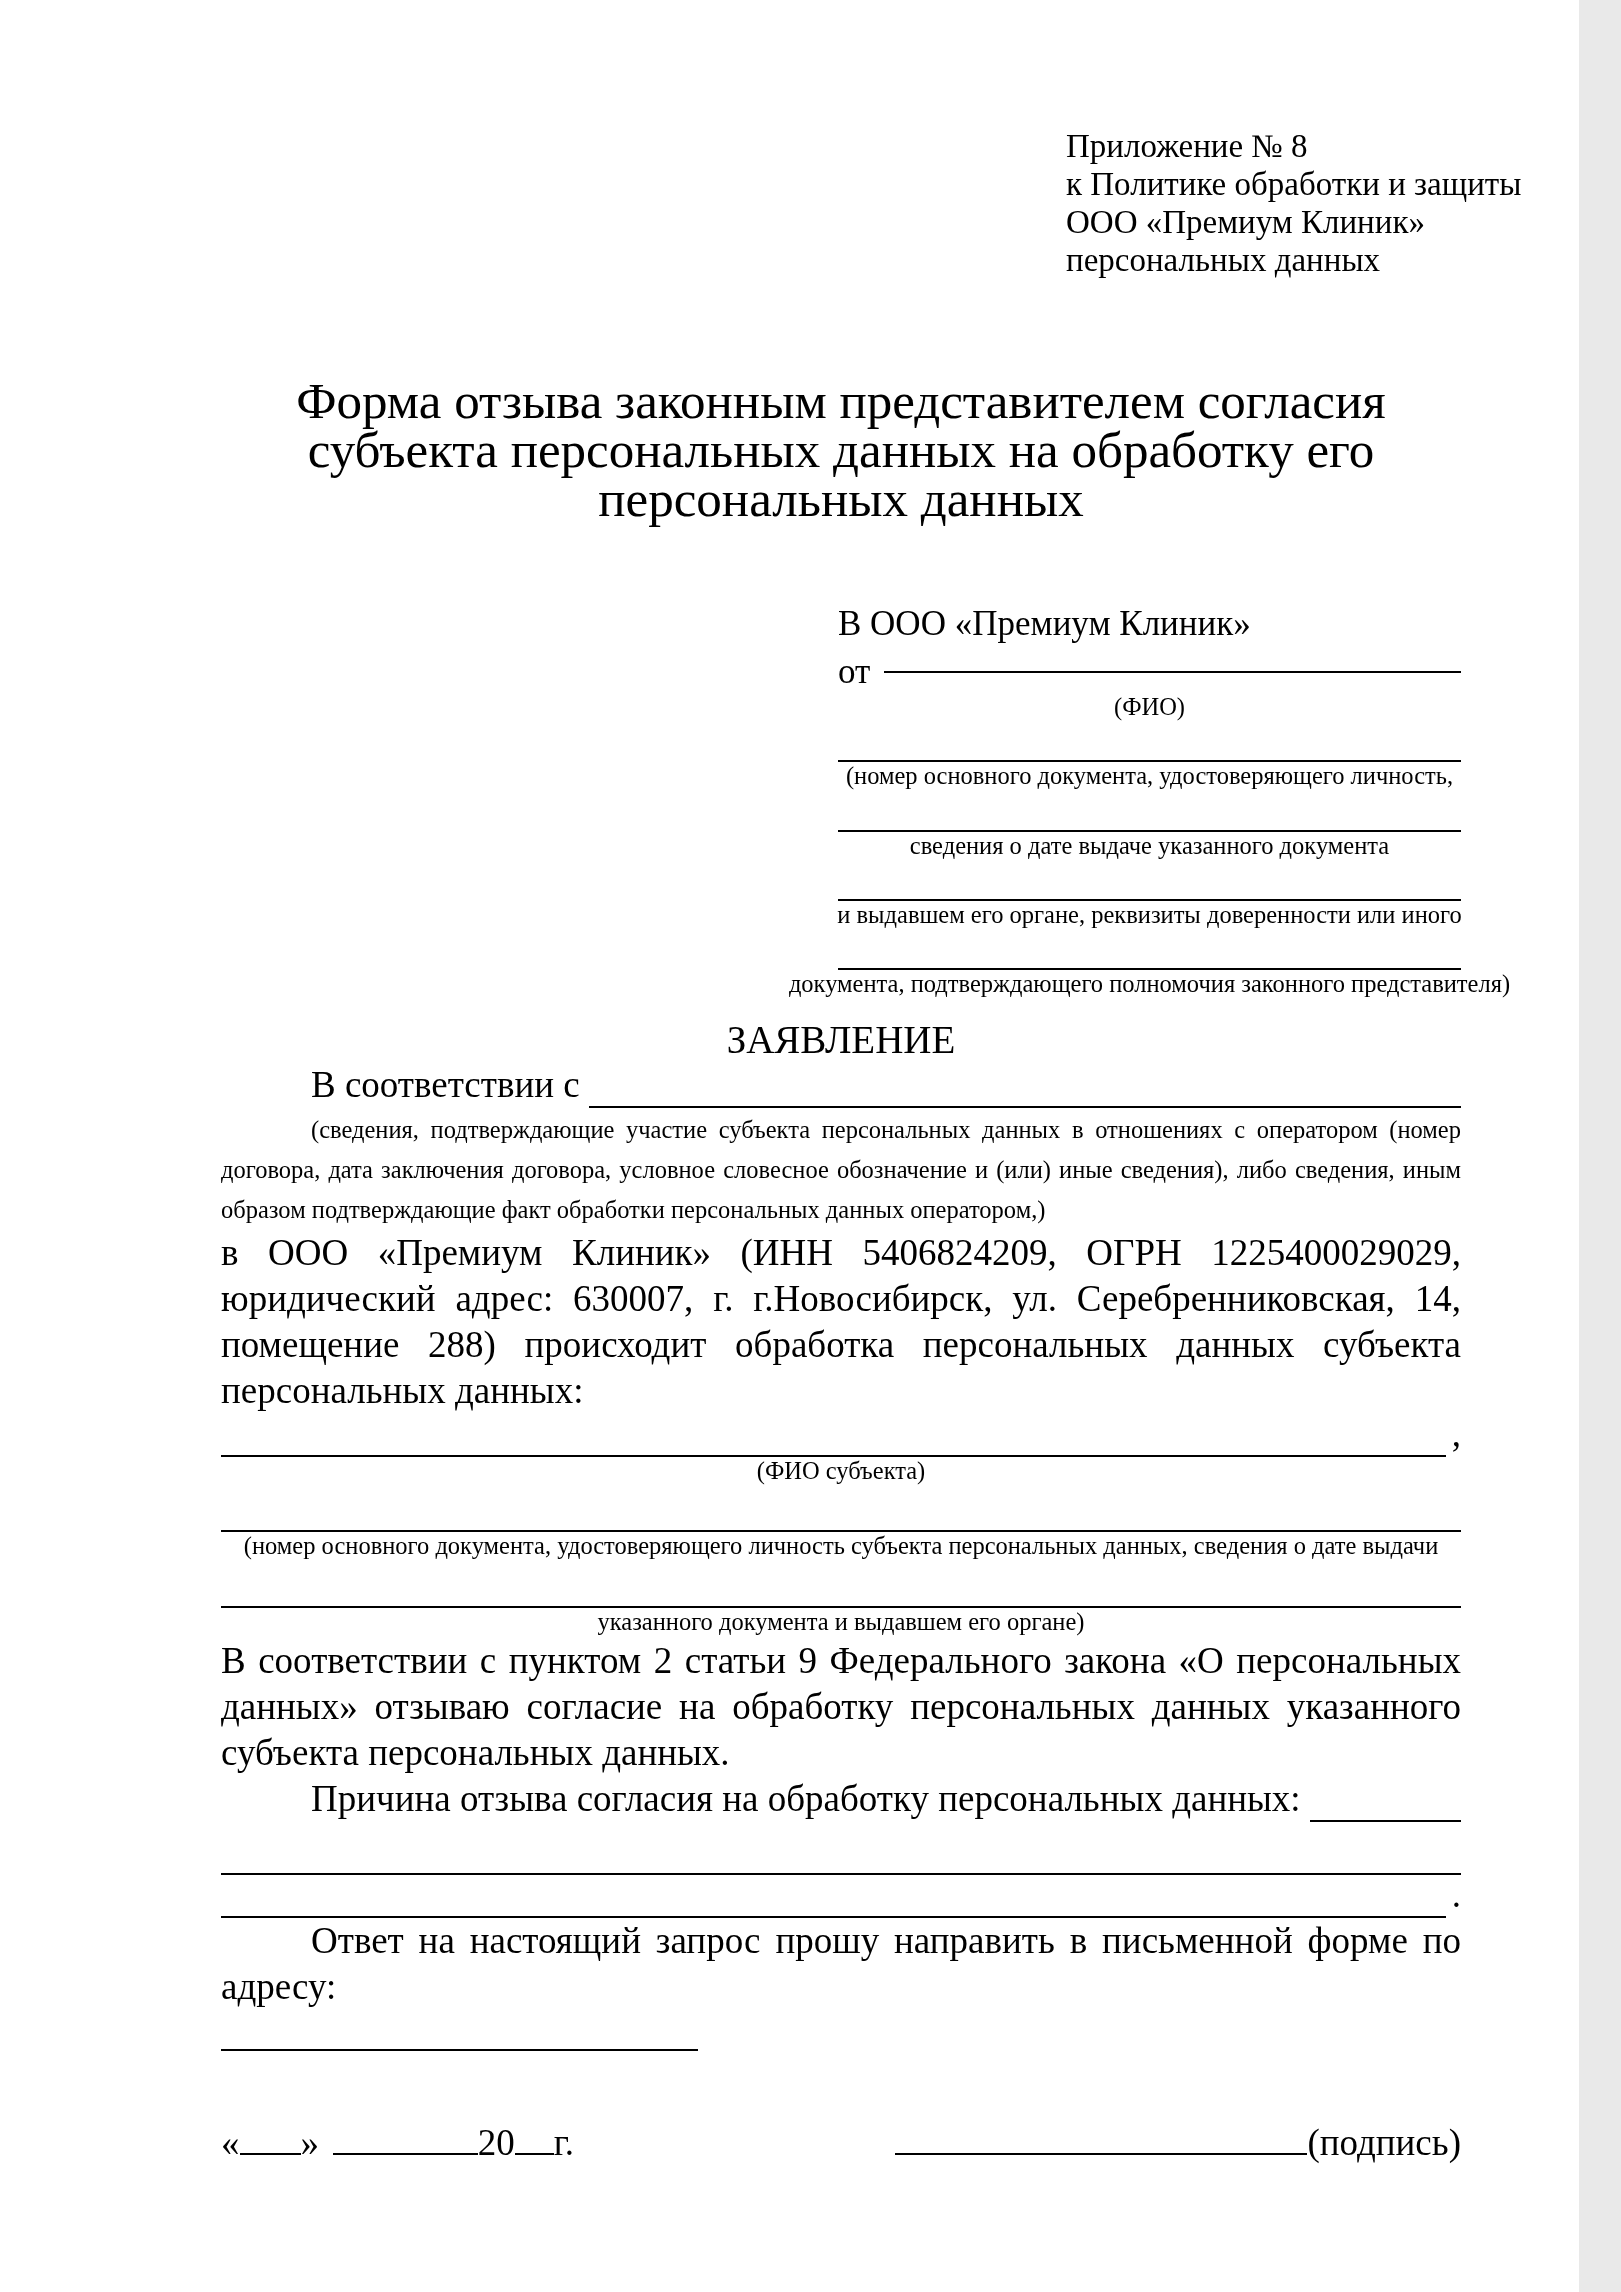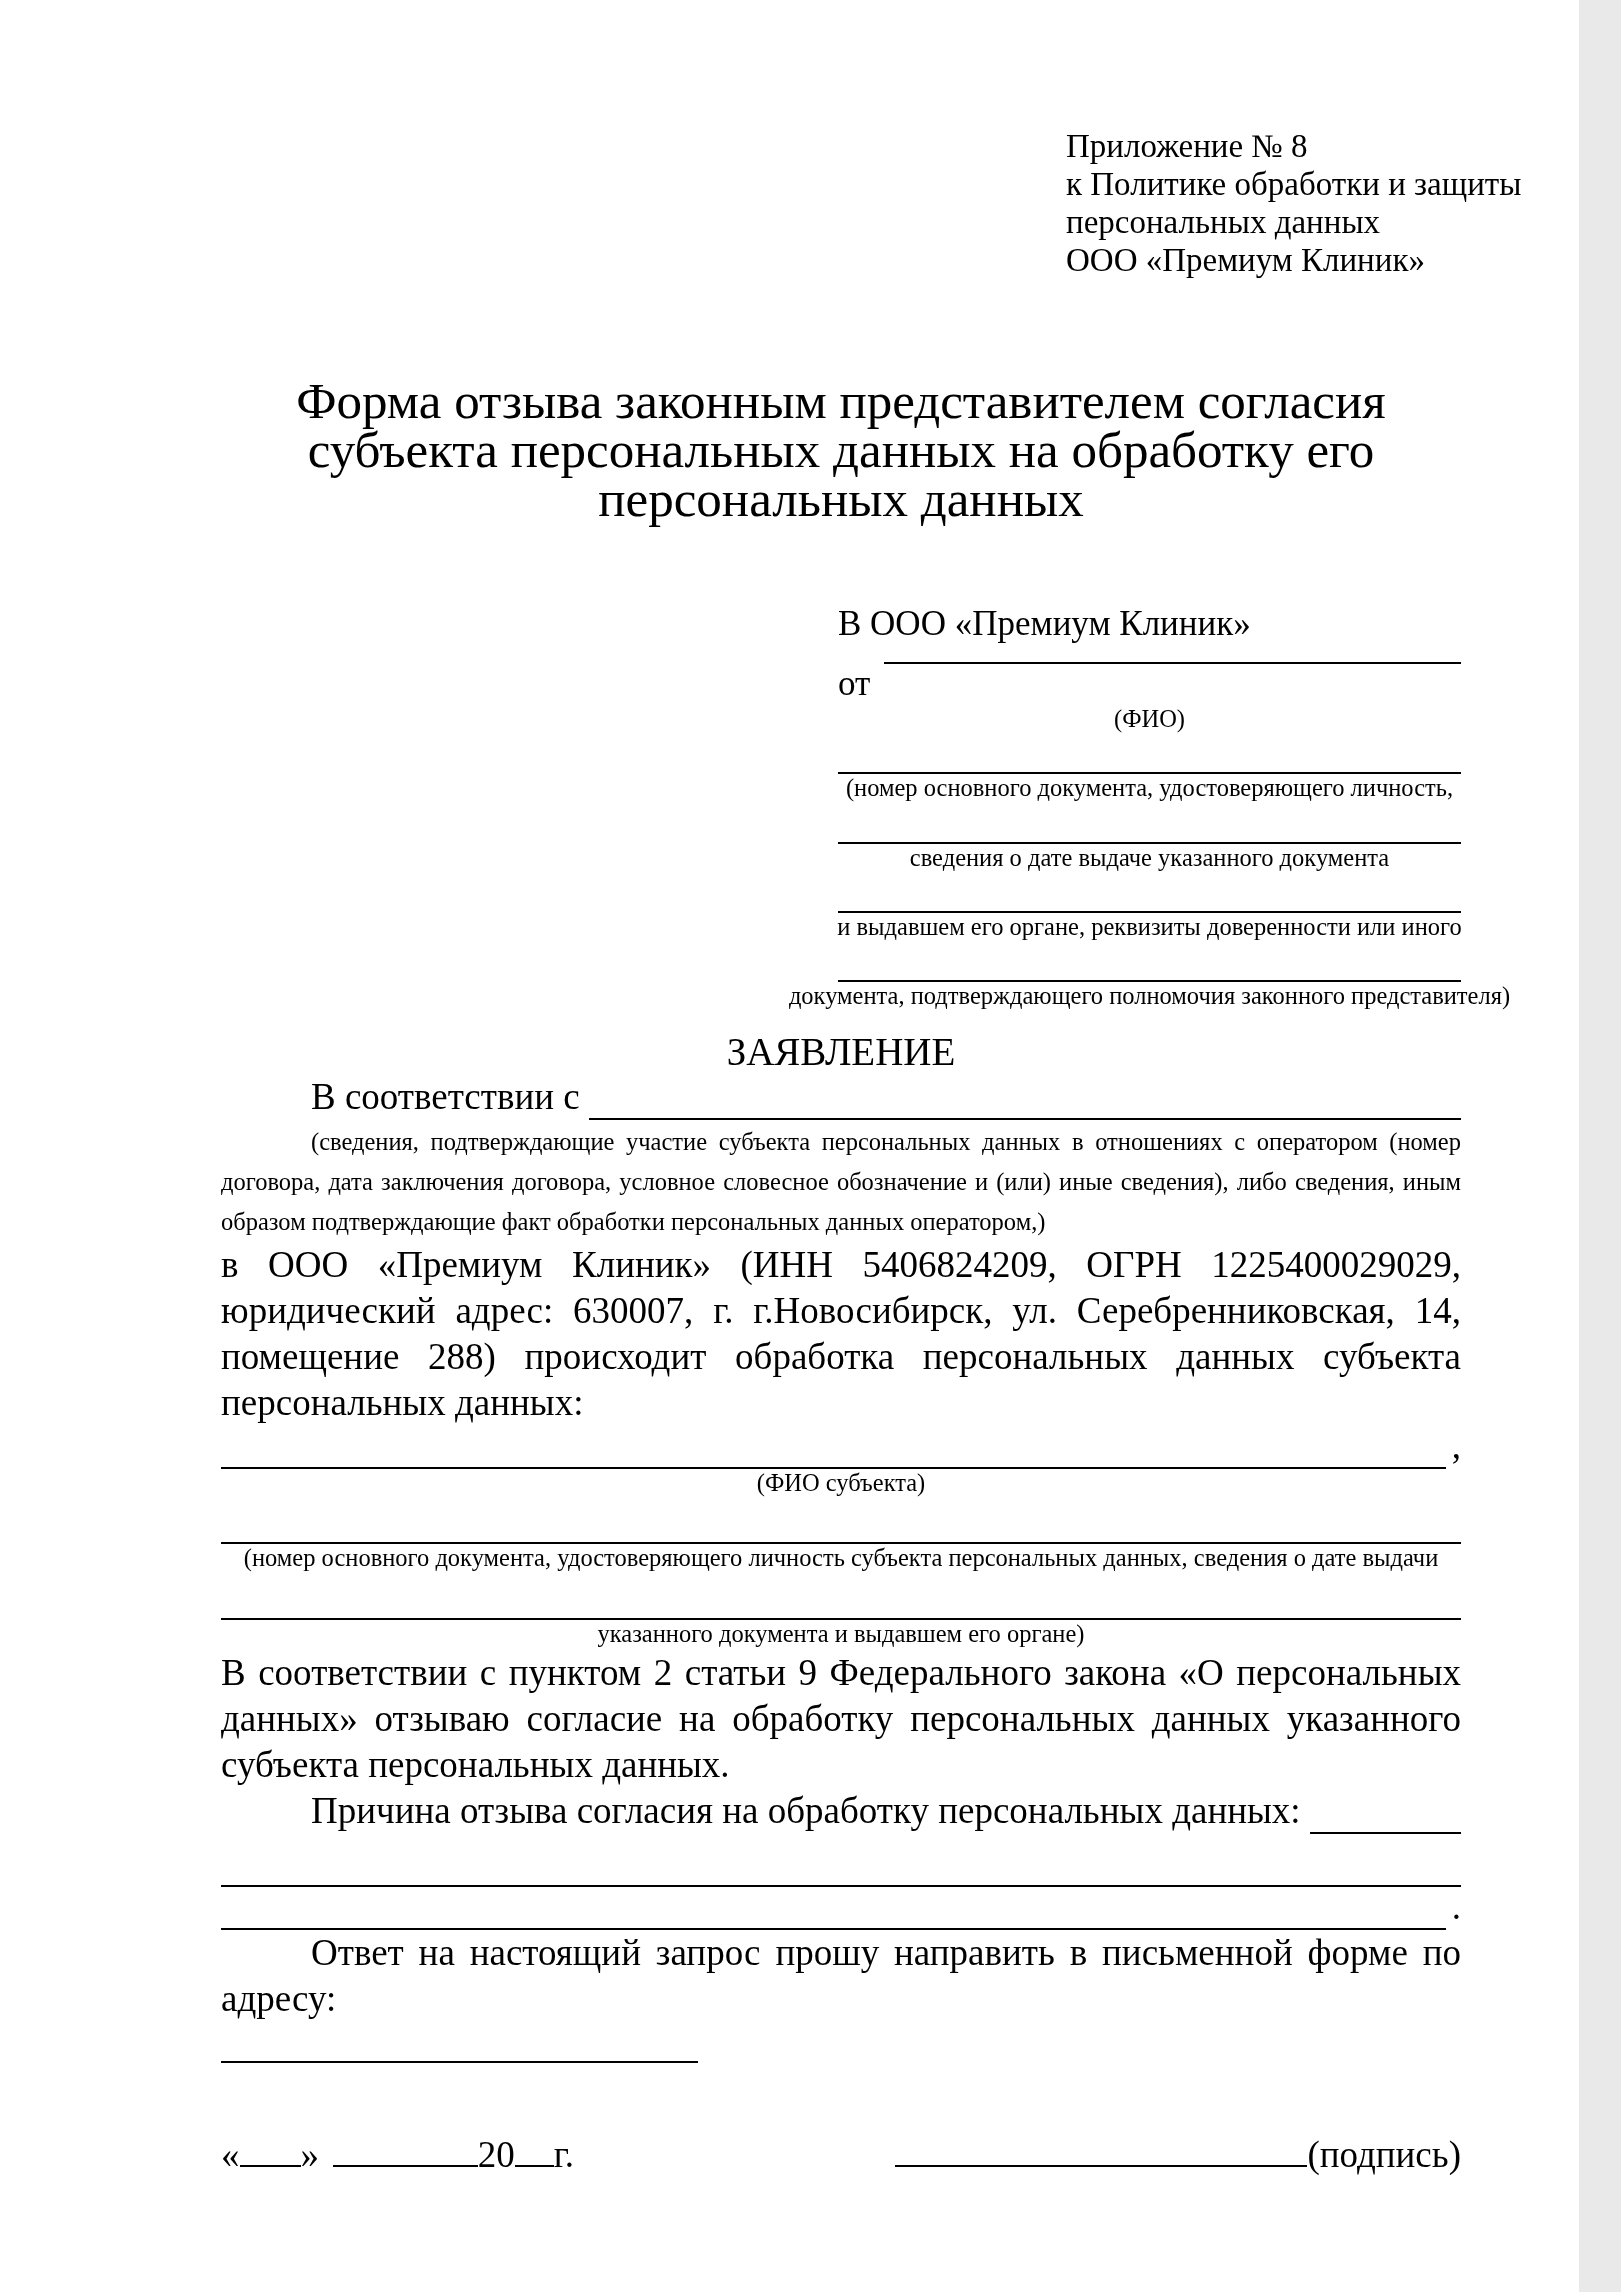--- a/index.html
+++ b/index.html
@@ -8,21 +8,21 @@
     font-family:"Liberation Serif","DejaVu Serif",serif;color:#000;overflow:hidden;
   }
   .content{padding:127px 118px 0 221px;}
   
   .appendix{margin-left:845px;font-size:33px;line-height:38px;}
   .appendix div{white-space:nowrap;}
   
   .title{margin:98px auto 0;max-width:1166px;text-align:center;font-weight:normal;font-size:51px;line-height:49px;}
   
   .addressee{margin-left:617px;margin-top:78px;font-size:35px;line-height:43px;}
-  .from-row{display:flex;align-items:flex-start;margin-top:17px;}
+  .from-row{display:flex;align-items:center;margin-top:5px;}
   .from-row .label{margin-right:13.7px;}
   .fill{flex:1;border-bottom:2.9px solid #000;}
   .cap{font-size:24.5px;line-height:27.4px;display:flex;justify-content:center;margin-bottom:2.9px;}
   .cap>span{white-space:nowrap;}
   .blank{height:37px;border-bottom:2.9px solid #000;}
   .blank.full{height:43px;}
   .blank.tall{height:51px;}
   
   .heading{margin-top:19.6px;text-align:center;font-size:39px;line-height:45px;}
   .bodytext{margin:0;font-size:37px;line-height:46px;text-align:justify;}
@@ -43,22 +43,22 @@
 </style>
 </head>
 <body>
 
 <div class="page">
   <div class="content">
 
     <div class="appendix">
       <div>Приложение № 8</div>
       <div>к Политике обработки и защиты</div>
+      <div>ООО «Премиум Клиник»</div>
       <div>персональных данных</div>
-      <div>ООО «Премиум Клиник»</div>
     </div>
 
     <div class="title">Форма отзыва законным представителем согласия субъекта персональных данных на обработку его персональных данных</div>
 
     <div class="addressee">
       <div>В ООО «Премиум Клиник»</div>
       <div class="from-row">
         <span class="label">от</span>
         <span class="fill"></span>
       </div>

